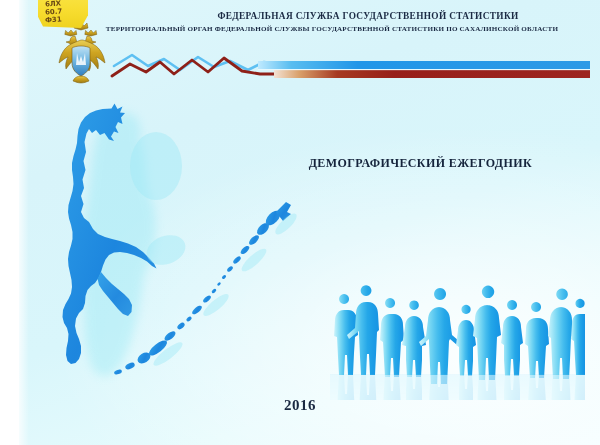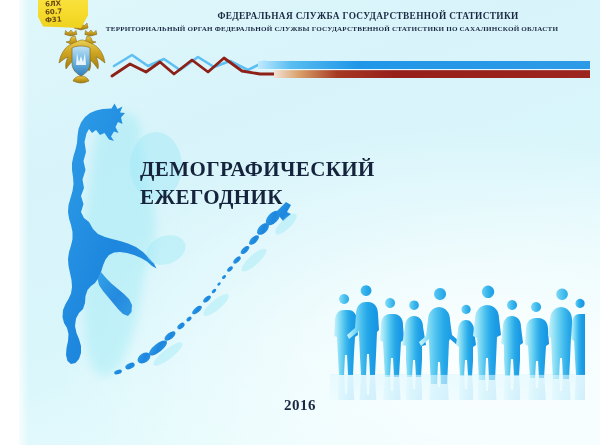--- a/index.html
+++ b/index.html
@@ -54,22 +54,22 @@
   }
   #sticker .m1{top:12px}
   #sticker .m2{top:20px}
   #sticker .m3{top:28px}
 
   
   #logobars{position:absolute;left:108px;top:50px;width:482px;height:34px;}
 
   
   #title{
-    position:absolute;left:140px;top:156px;width:380px;text-align:left;
-    font-weight:bold;font-size:21px;line-height:1.32;letter-spacing:.4px;
+    position:absolute;left:152px;top:156px;width:380px;text-align:right;
+    font-weight:bold;font-size:12px;line-height:1.32;letter-spacing:.4px;
     color:#15243c;
   }
   #title .l2{display:block;}
 
   
   #year{
     position:absolute;left:0;top:397px;width:600px;text-align:center;
     font-weight:bold;font-size:15px;color:#1a2942;letter-spacing:.5px;
   }
 

